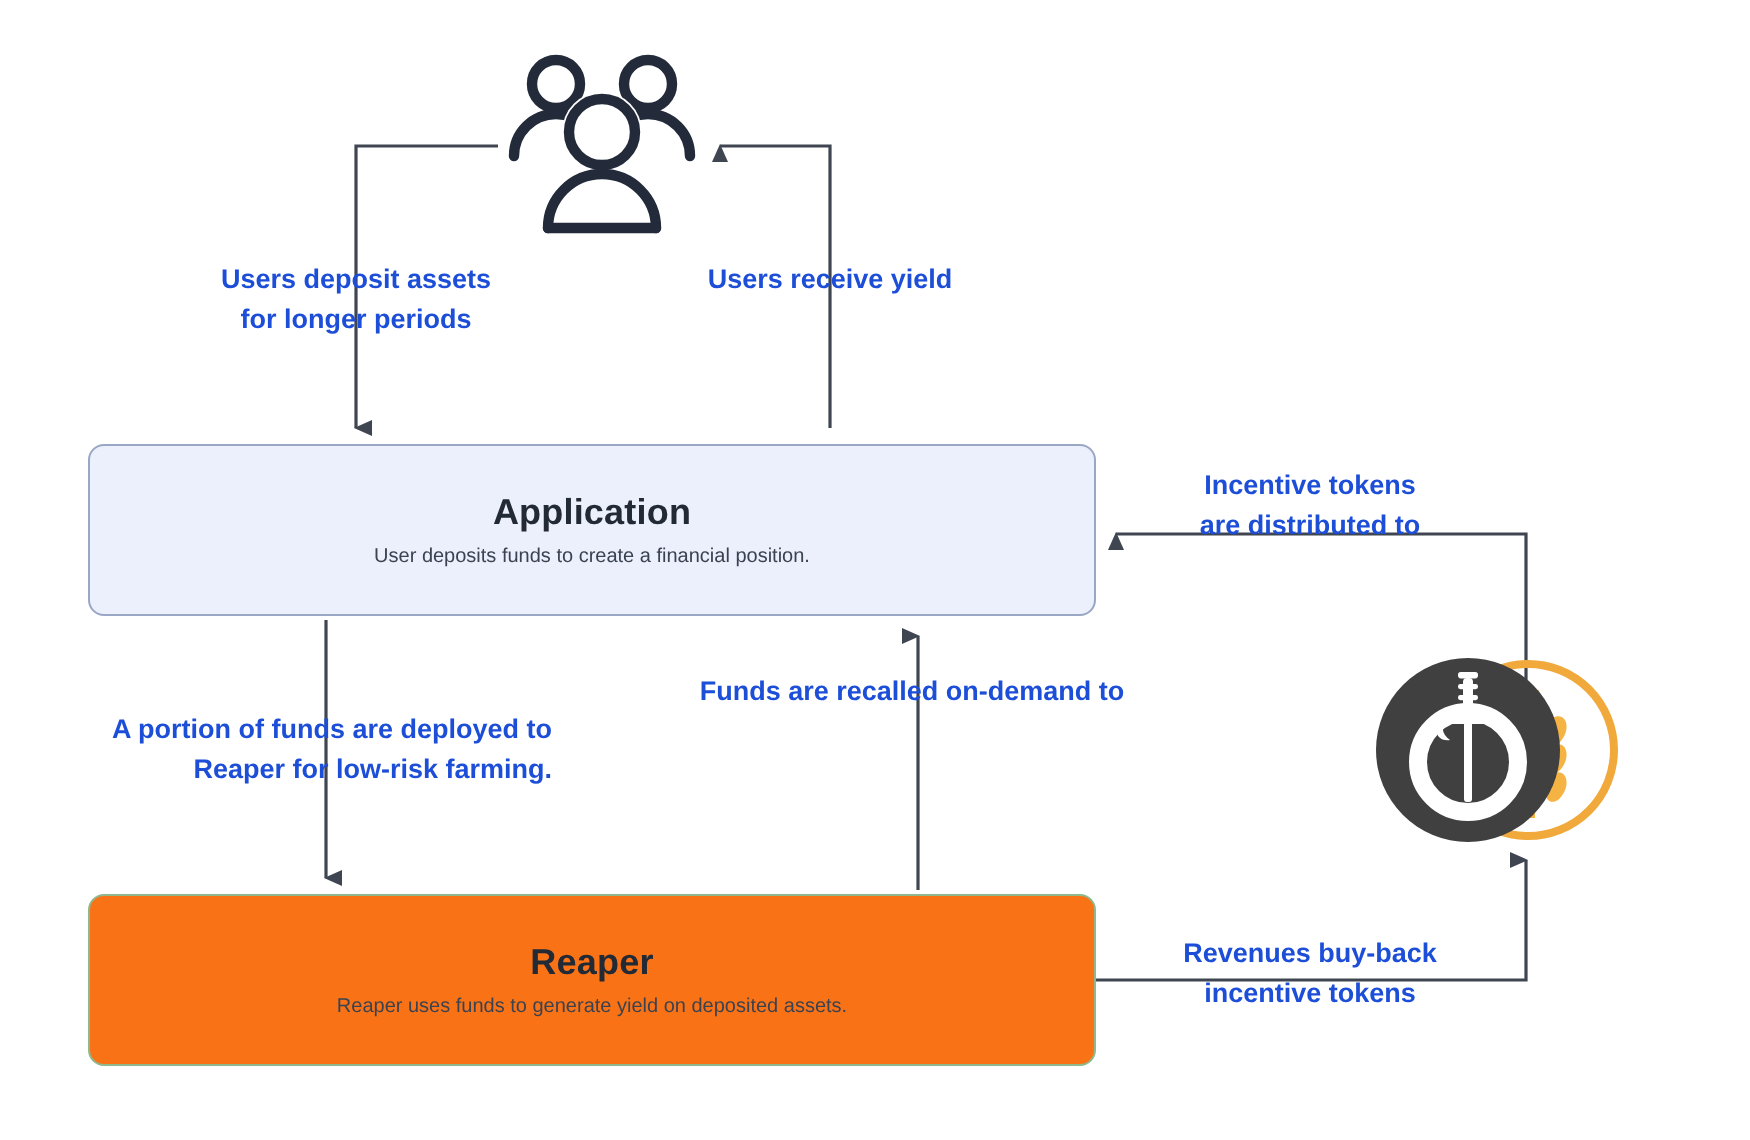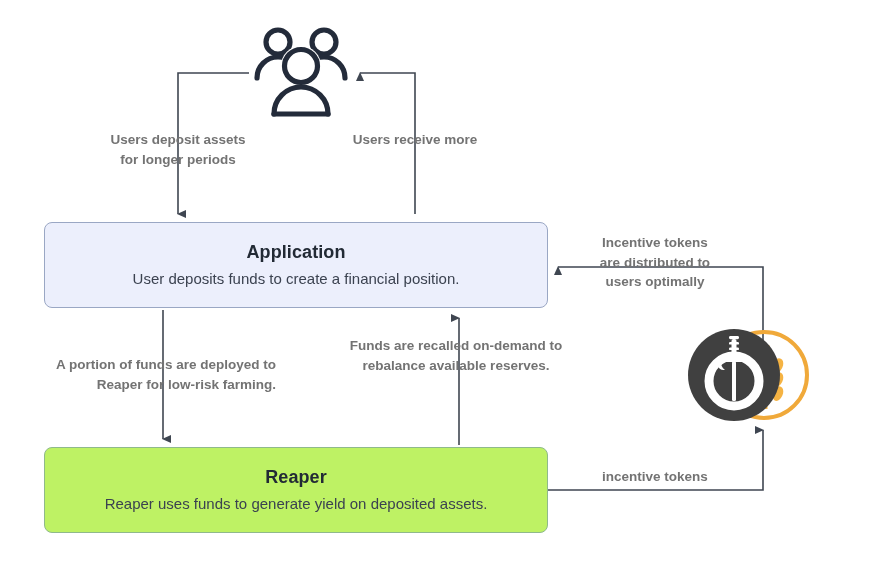--- a/index.html
+++ b/index.html
@@ -38,49 +38,49 @@
     text-align: center;
   }
   .node .title {
     font-size: 18px;
     font-weight: bold;
     color: #222a35;
     line-height: 1.3;
     letter-spacing: .1px;
   }
   .node .subtitle {
-    font-size: 15px;
+    font-size: 10px;
     font-weight: normal;
     color: #3b4250;
     line-height: 1.35;
     margin-top: 4px;
   }
   #node-application {
     left: 44px;
     top: 222px;
     width: 504px;
     height: 86px;
     background: #eceffc;
     border: 1px solid #9aa7c4;
   }
   #node-reaper {
     left: 44px;
     top: 447px;
     width: 504px;
     height: 86px;
-    background: #bef264;
+    background: #f97316;
     border: 1px solid #8fb98c;
   }
 
   
   .edge-label {
     position: absolute;
     font-size: 13.5px;
     font-weight: bold;
-    color: #737373;
+    color: #1d4ed8;
     line-height: 1.45;
     text-align: center;
     white-space: nowrap;
   }
   #lbl-deposit   { left: 88px;  top: 130px; width: 180px; }
   #lbl-yield     { left: 330px; top: 130px; width: 170px; }
   #lbl-deploy    { left: 26px;  top: 355px; width: 250px; text-align: right; }
   #lbl-recall    { left: 331px; top: 336px; width: 250px; }
   #lbl-incentive { left: 585px; top: 233px; width: 140px; }
   #lbl-revenues  { left: 575px; top: 467px; width: 160px; }
@@ -206,36 +206,35 @@
     <div class="title">Reaper</div>
     <div class="subtitle">Reaper uses funds to generate yield on deposited assets.</div>
   </div>
 
   <div class="edge-label" id="lbl-deposit">
     <div>Users deposit assets</div>
     <div>for longer periods</div>
   </div>
 
   <div class="edge-label" id="lbl-yield">
-    <div>Users receive more</div>
+    <div>Users receive yield</div>
   </div>
 
   <div class="edge-label" id="lbl-deploy">
     <div>A portion of funds are deployed to</div>
     <div>Reaper for low-risk farming.</div>
   </div>
 
   <div class="edge-label" id="lbl-recall">
     <div>Funds are recalled on-demand to</div>
-    <div>rebalance available reserves.</div>
   </div>
 
   <div class="edge-label" id="lbl-incentive">
     <div>Incentive tokens</div>
     <div class="on-wire">are distributed to</div>
-    <div>users optimally</div>
   </div>
 
   <div class="edge-label" id="lbl-revenues">
+    <div class="on-wire">Revenues buy-back</div>
     <div>incentive tokens</div>
   </div>
 
 </div>
 
 </body></html>

